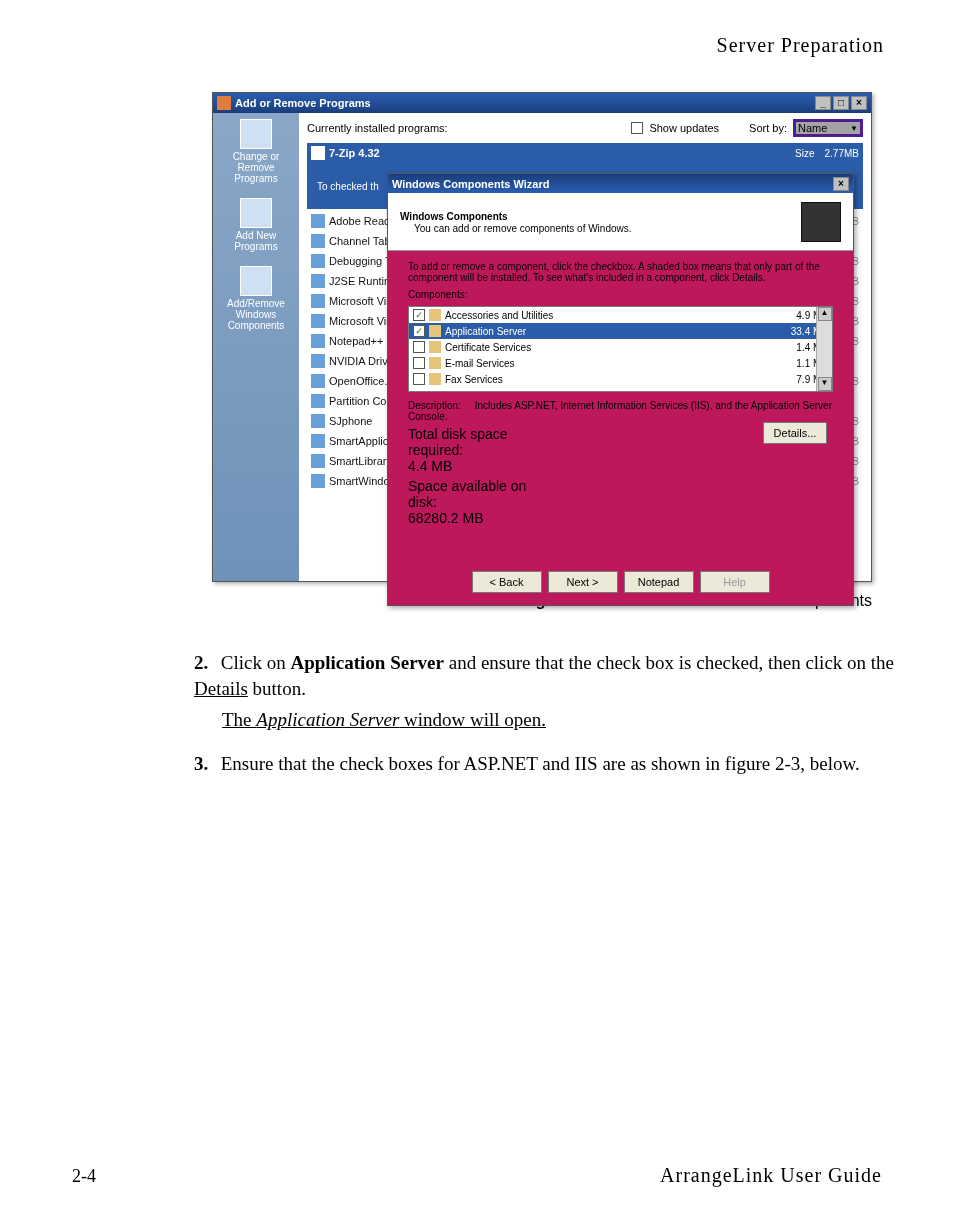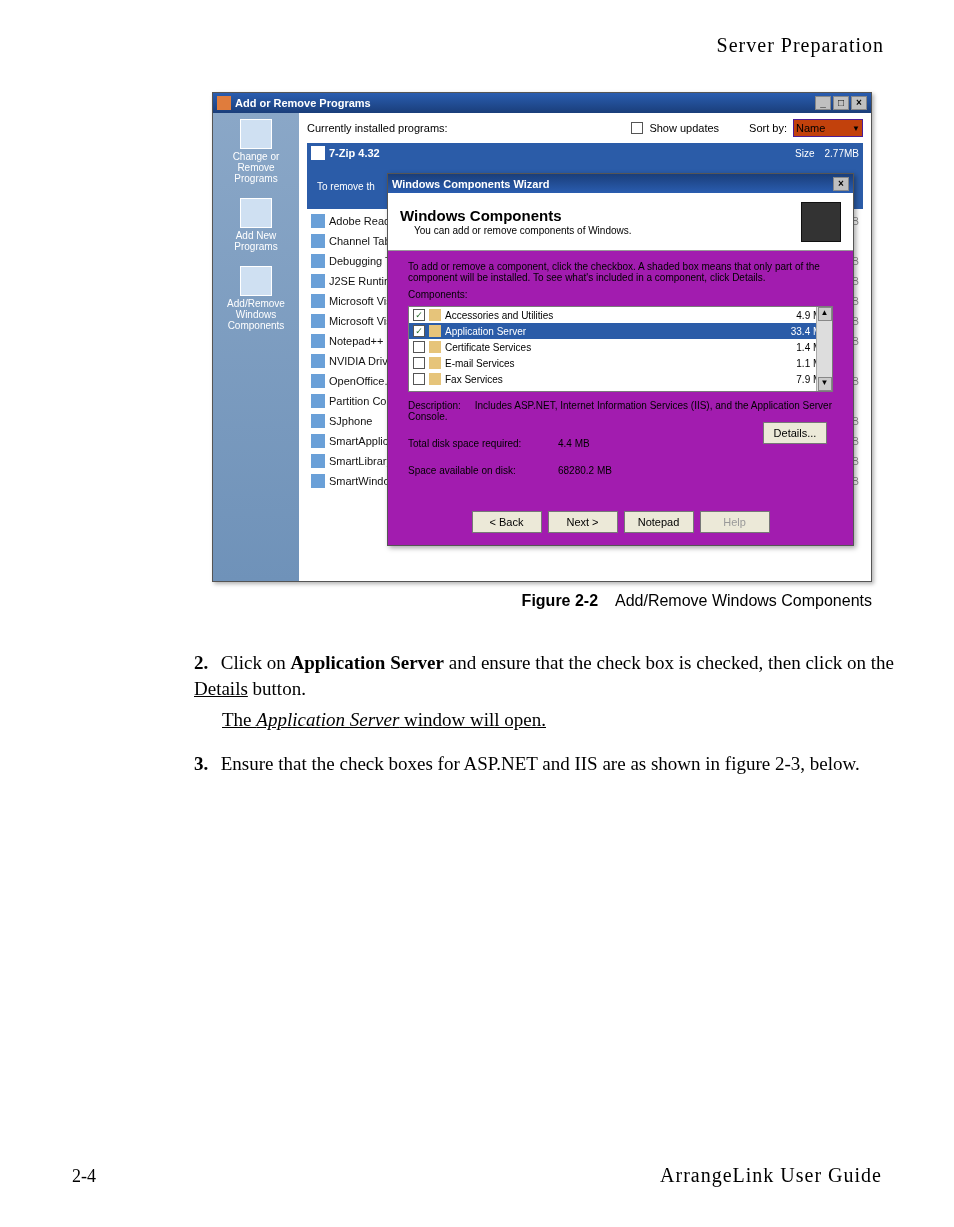--- a/index.html
+++ b/index.html
@@ -90,21 +90,21 @@
   }
   .toprow {
     display:flex;
     align-items:center;
     gap:6px;
     font-size:11px;
     margin-bottom:6px;
   }
   .toprow .spacer{flex:1;}
   .chk { width:12px;height:12px;border:1px solid #555;background:#fff;display:inline-block;}
-  .sortbox{ width:70px;height:18px;border:1px solid #4c1d95;background:#c2410c;font-size:11px;padding:0 2px;display:flex;align-items:center;justify-content:space-between;}
+  .sortbox{ width:70px;height:18px;border:3px solid #4c1d95;background:#a3a3a3;font-size:11px;padding:0 2px;display:flex;align-items:center;justify-content:space-between;}
   .sortbox .sdrop{font-size:8px;}
   .selrow{
     background:#2b5ca8;
     color:#fff;
     display:flex;
     align-items:center;
     height:20px;
     padding:0 4px;
     font-weight:bold;
   }
@@ -119,22 +119,22 @@
   .proglist{margin-top:2px;}
   .progitem{display:flex;align-items:center;height:20px;font-size:11px;color:#111;}
   .progitem .picon{width:14px;height:14px;background:#6aa0d8;margin:0 4px;display:inline-block;}
   .progitem .rmark{margin-left:auto;color:#888;font-size:10px;padding-right:4px;}
 
   
   .wizard {
     position:absolute;
     top:80px; left:174px;
     width:467px;
-    height:373px;
-    background:#a21caf;
+    height:433px;
+    background:#be185d;
     border:1px solid #555;
     box-shadow:2px 2px 5px rgba(0,0,0,0.35);
     font-family:Tahoma,Arial,sans-serif;
     font-size:11px;
   }
   .wiz-title{
     height:19px;
     background:linear-gradient(#1a3e7a,#2a5db0);
     color:#fff;font-weight:bold;
     display:flex;align-items:center;padding:0 4px;
@@ -142,21 +142,21 @@
   .wiz-title .closebtn{
     margin-left:auto;
     width:16px;height:14px;background:#c0c0c0;color:#000;
     border:1px solid #888;display:flex;align-items:center;justify-content:center;font-size:10px;
   }
   .wiz-header{
     background:#fff;height:58px;border-bottom:1px solid #999;
     display:flex;align-items:center;padding:0 12px;
   }
   .wiz-header .htxt{flex:1;}
-  .wiz-header .htxt b{font-size:15px;}
+  .wiz-header .htxt b{font-size:10px;}
   .wiz-header .htxt span{font-size:10px;}
   .wiz-header .hicon{width:40px;height:40px;background:#333;border:1px solid #111;margin-left:6px;}
   .wiz-body{padding:10px 20px 6px;}
   .wiz-body p{font-size:10px;margin-bottom:6px;}
   .complist{
     border:1px solid #7a7a7a;
     height:86px;
     background:#fff;
     overflow:hidden;
     position:relative;
@@ -165,21 +165,21 @@
   .crow{display:flex;align-items:center;height:16px;padding:0 4px;}
   .crow.sel{background:#2b5ca8;color:#fff;}
   .crow .cchk{width:12px;height:12px;border:1px solid #555;background:#fff;margin-right:4px;display:inline-flex;align-items:center;justify-content:center;font-size:9px;color:#2a6b2a;}
   .crow .cicon{width:12px;height:12px;background:#e6c47a;margin-right:4px;display:inline-block;}
   .crow .cname{flex:1;}
   .crow .csize{width:50px;text-align:right;}
   .complist .sbar{position:absolute;top:0;right:0;width:16px;height:100%;background:#ddd;display:flex;flex-direction:column;justify-content:space-between;align-items:center;border-left:1px solid #aaa;}
   .complist .sbar span{display:block;width:14px;height:14px;background:#ccc;border:1px solid #888;font-size:8px;text-align:center;}
   .desc{font-size:10px;margin-top:8px;}
   .desc .dlabel{display:inline-block;width:64px;}
-  .drow{display:flex;font-size:10px;margin-top:16px;}
+  .drow{display:flex;font-size:14px;margin-top:4px;flex-direction:column;}
   .drow .dlab{width:150px;}
   .detailsbtn{
     position:absolute;
     right:26px; top:248px;
     width:64px;height:22px;
     background:#ece9d8;border:1px solid #777;font-size:11px;
   }
   .wiz-buttons{
     position:absolute;bottom:12px;left:0;right:0;
     display:flex;justify-content:center;gap:6px;
@@ -271,21 +271,21 @@
           </span>
         </div>
         <div class="selrow">
           <span class="szicon"></span>
           <span>7-Zip 4.32</span>
           <span class="selspacer"></span>
           <span class="small">Size</span>
           <span class="small" style="margin-left:10px">2.77MB</span>
         </div>
         <div class="remrow">
-          <span>To remove th</span>
+          <span>To checked th</span>
         </div>
         <div class="proglist">
           <div class="progitem">
               <span class="picon"></span>
               <span>Adobe Reade</span>
               <span class="rmark">B</span>
             </div>
           <div class="progitem">
               <span class="picon"></span>
               <span>Channel Tabl</span>

